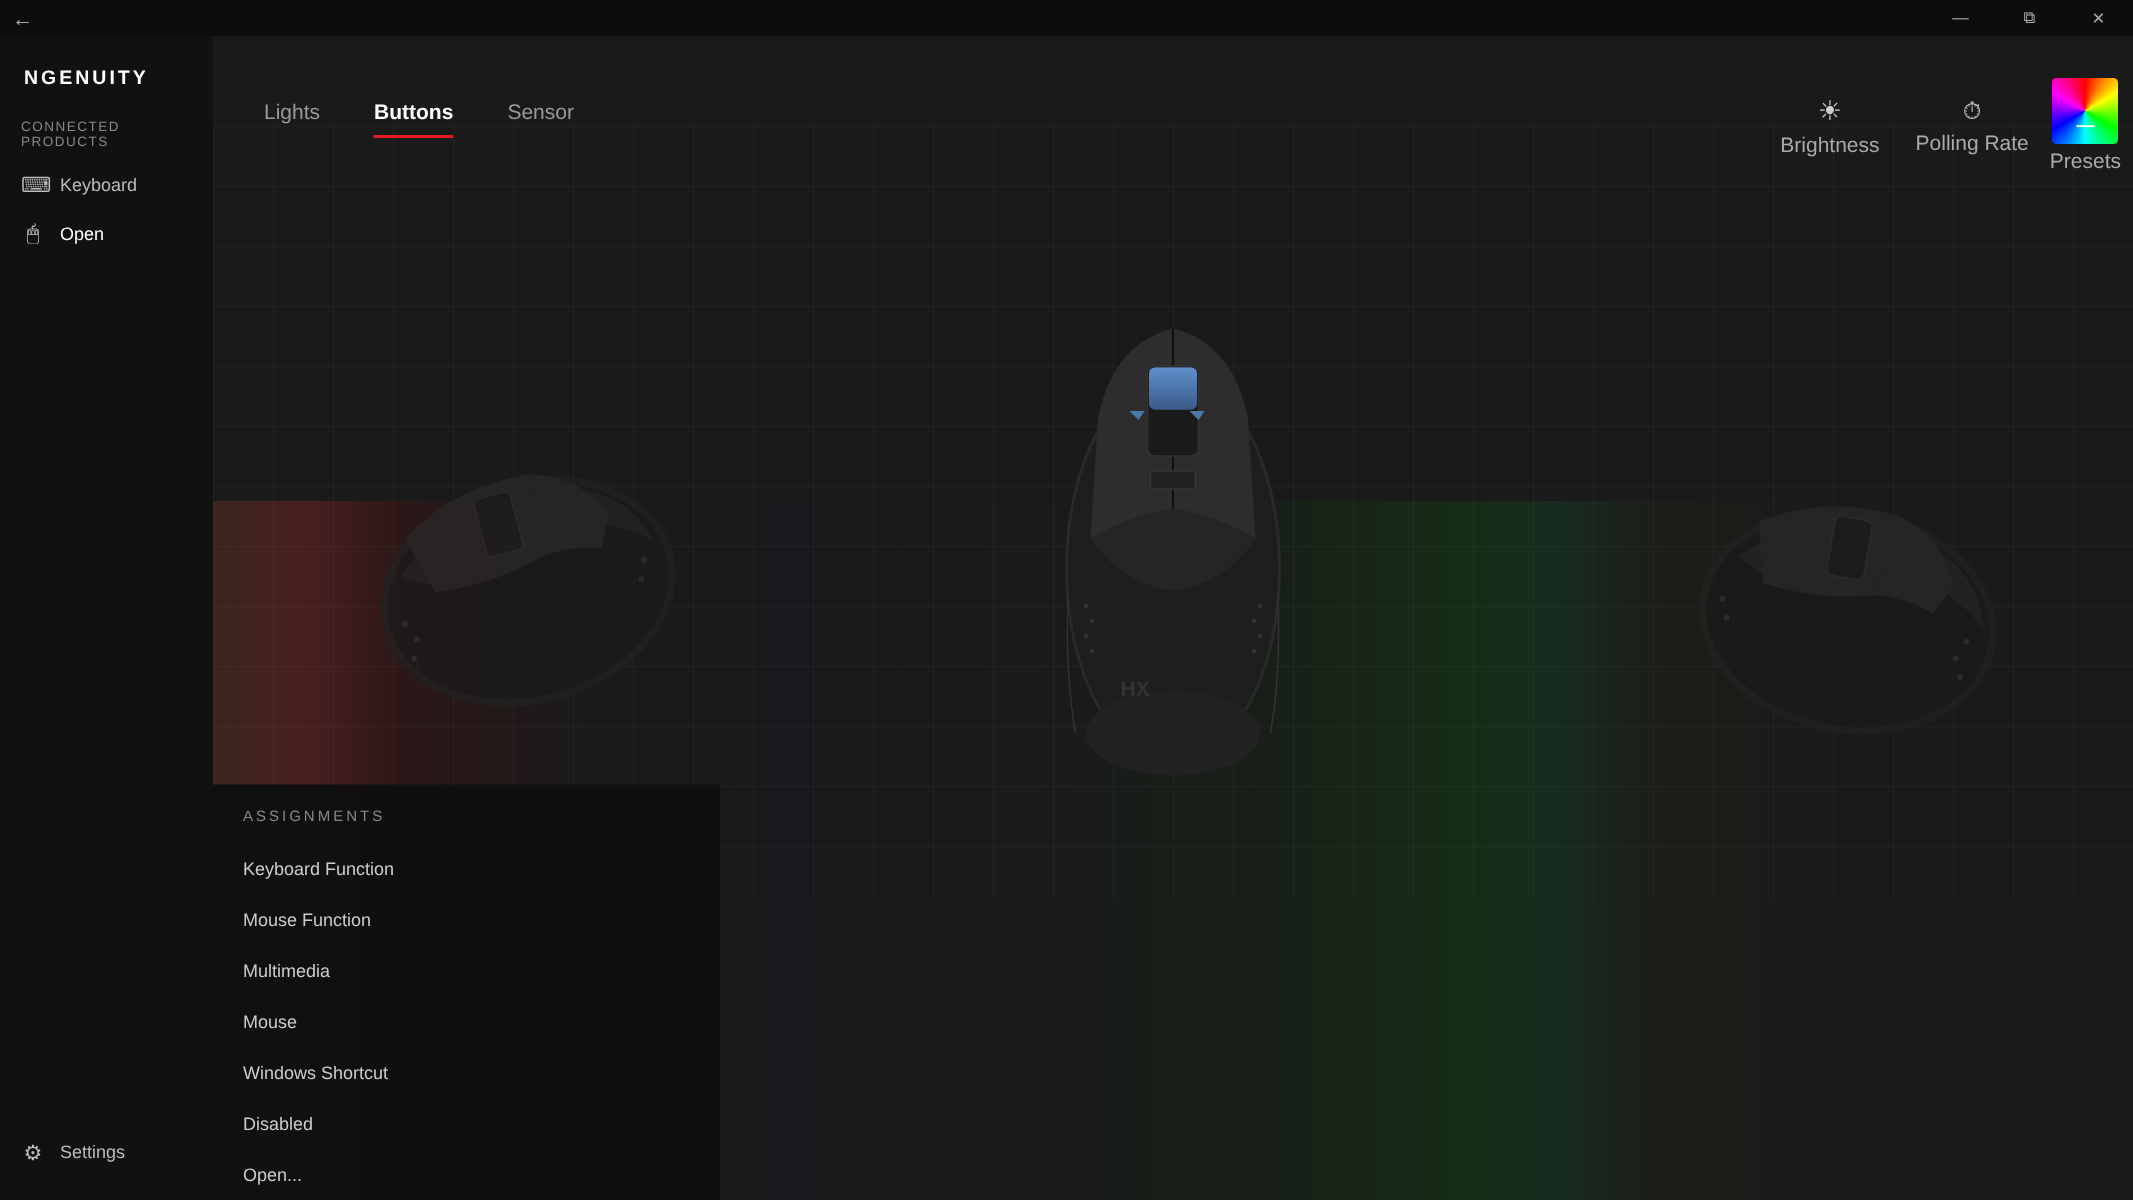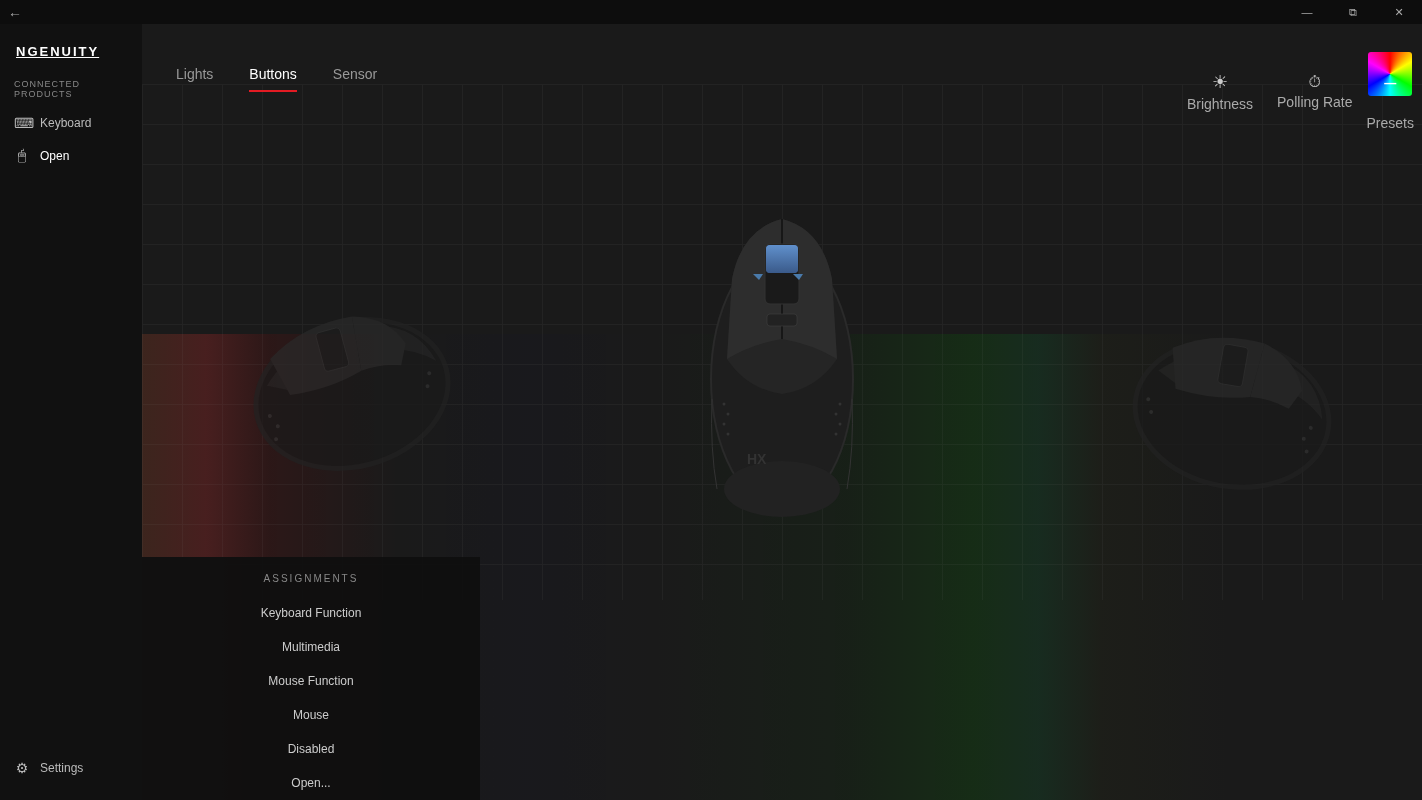--- a/index.html
+++ b/index.html
@@ -53,21 +53,20 @@
       background: #111;
       display: flex;
       flex-direction: column;
       padding-top: 12px;
       z-index: 50;
     }
     .logo-area {
       padding: 8px 16px 20px 16px;
       display: flex;
       align-items: center;
-      text-decoration: underline;
     }
     .logo-text {
       font-size: 13px;
       font-weight: 700;
       letter-spacing: 2px;
       color: #fff;
     }
     .sidebar-section-title {
       font-size: 9px;
       color: #888;
@@ -122,21 +121,21 @@
     .nav-tab {
       padding: 8px 18px 10px 18px;
       font-size: 14px;
       color: #999;
       cursor: pointer;
       position: relative;
       font-weight: 400;
     }
     .nav-tab.active {
       color: #fff;
-      font-weight: 400;
+      font-weight: 700;
     }
     .nav-tab.active::after {
       content: '';
       position: absolute;
       bottom: 0;
       left: 18px;
       right: 18px;
       height: 2px;
       background: #e31b23;
     }
@@ -242,21 +241,20 @@
 
     
     .assignments-panel {
       position: absolute;
       bottom: 0;
       left: 0;
       width: 338px;
       background: rgba(15,15,15,0.97);
       padding: 16px 0 0 0;
       z-index: 10;
-      text-align: center;
     }
     .assignments-title {
       font-size: 10px;
       color: #888;
       letter-spacing: 2px;
       padding: 0 20px 12px 20px;
       text-transform: uppercase;
     }
     .assignment-item {
       padding: 10px 20px;
@@ -431,38 +429,41 @@
     <div class="toolbar-item">
       <span class="toolbar-item-icon">☀</span>
       <span class="toolbar-item-label">Brightness</span>
     </div>
     <div class="toolbar-item">
       <span class="toolbar-item-icon" style="font-size:16px;">⏱</span>
       <span class="toolbar-item-label">Polling Rate</span>
     </div>
     <div class="presets-box">
       <div class="presets-thumb"></div>
-      <span class="toolbar-item-label" style="margin-top:19px;">Presets</span>
+      <span class="toolbar-item-label" style="margin-top:3px;">Presets</span>
     </div>
   </div>
 
   <div class="assignments-panel">
     <div class="assignments-title">ASSIGNMENTS</div>
     <div class="assignment-item">
       <span>Keyboard Function</span>
     </div>
     <div class="assignment-item">
+      <span>Mouse Function</span>
+    </div>
+    <div class="assignment-item">
       <span>Multimedia</span>
     </div>
     <div class="assignment-item">
-      <span>Mouse Function</span>
-    </div>
-    <div class="assignment-item">
       <span>Mouse</span>
     </div>
     <div class="assignment-item">
+      <span>Windows Shortcut</span>
+    </div>
+    <div class="assignment-item">
       <span>Disabled</span>
     </div>
     <div class="assignment-item">
       <span>Open...</span>
     </div>
   </div>
 </div>
 
 </body></html>

